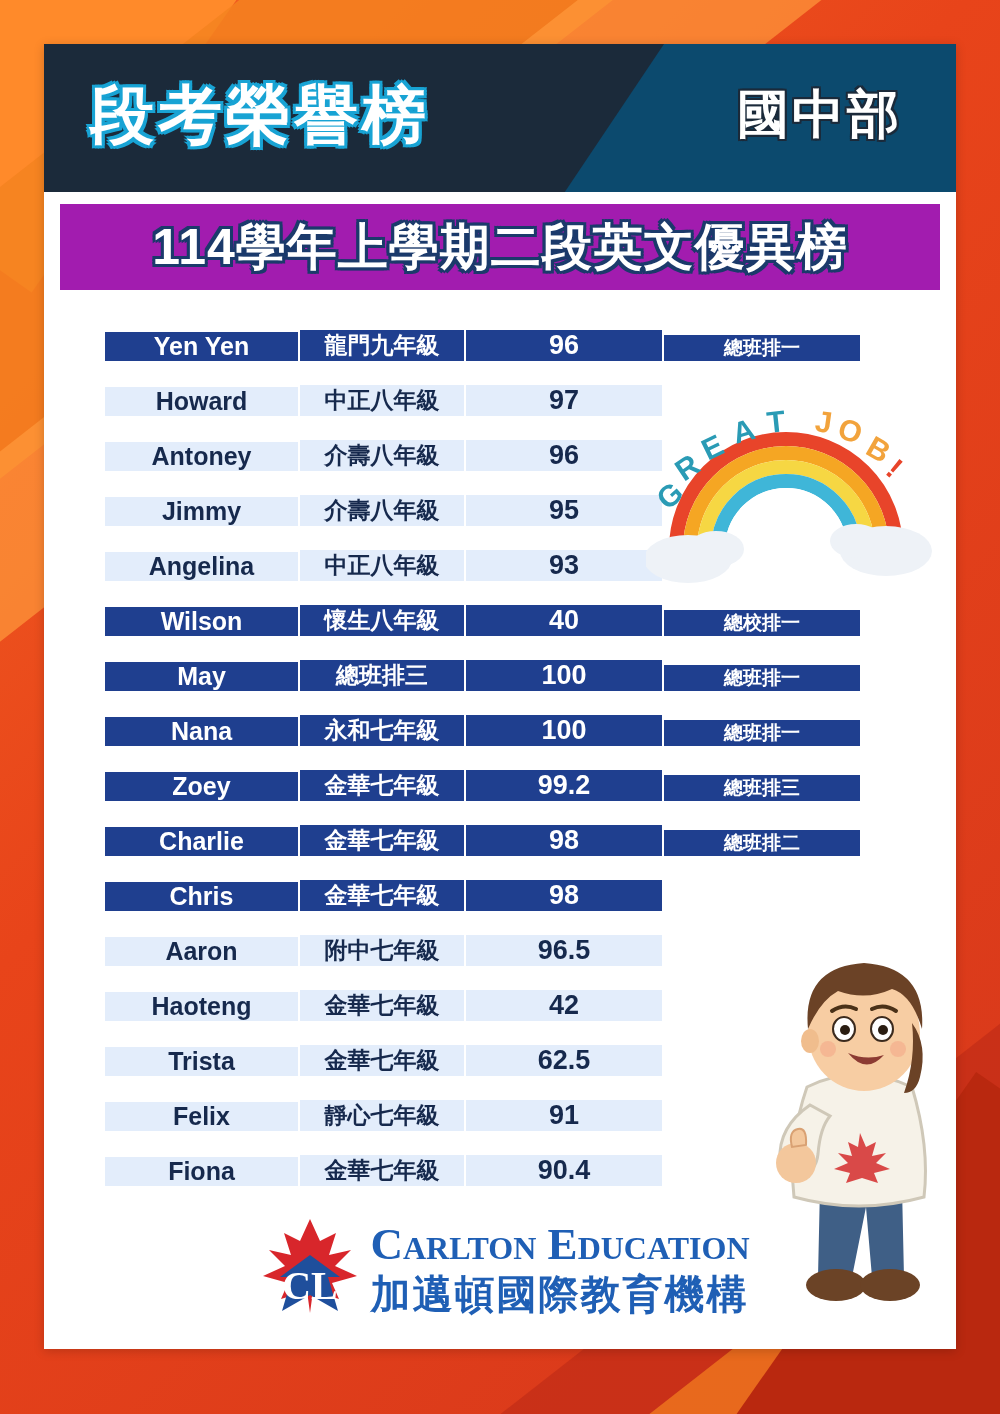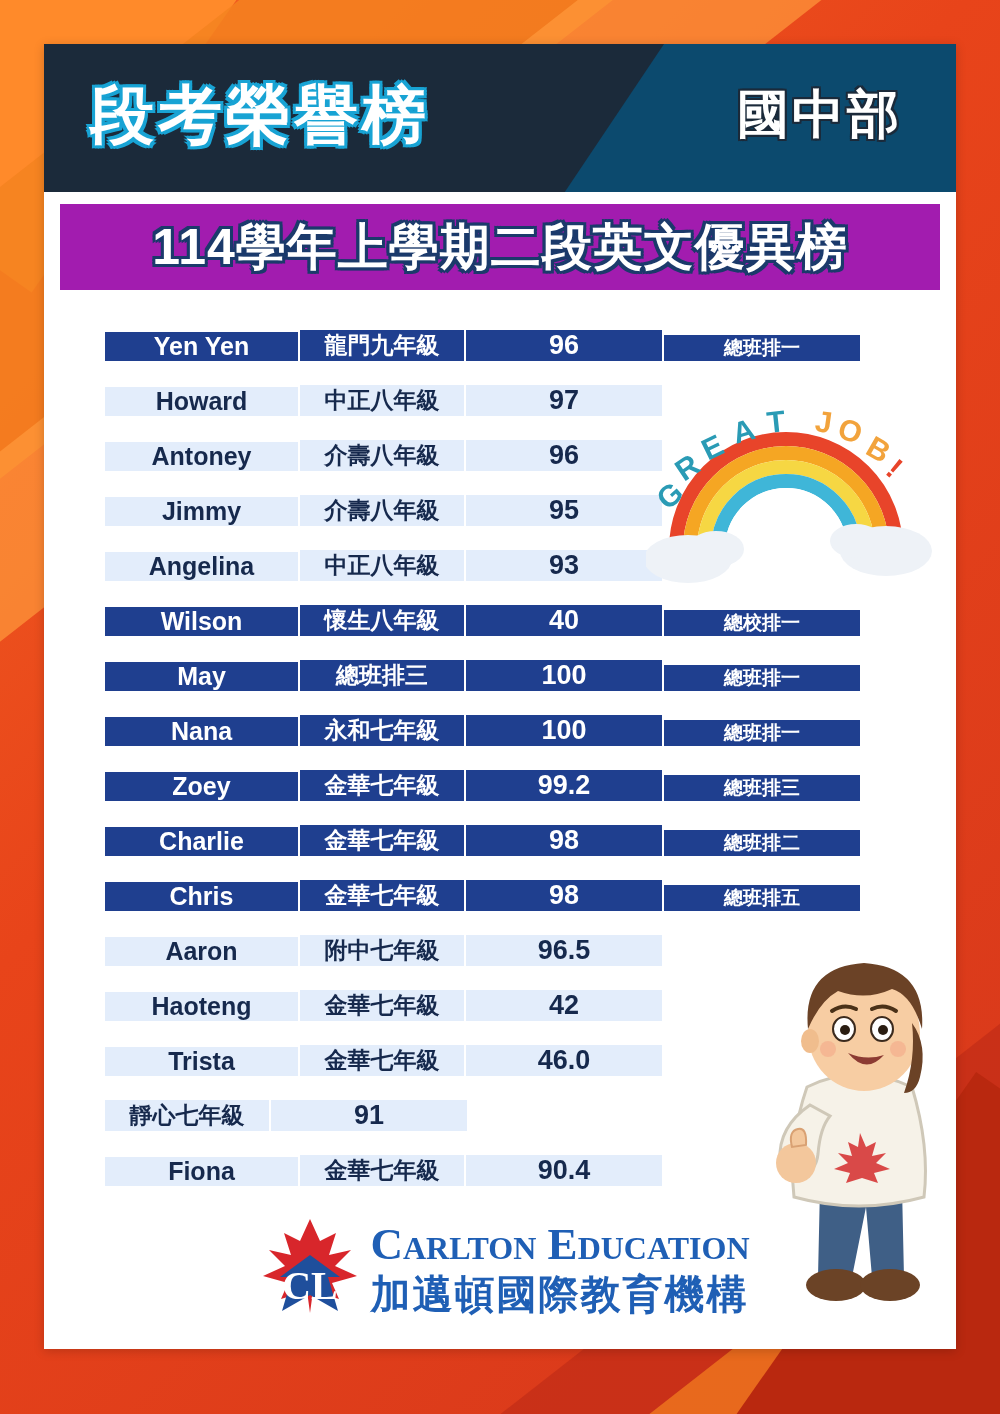--- a/index.html
+++ b/index.html
@@ -312,41 +312,41 @@
       <div class="row dark">
         <div class="cell c-name">Charlie</div>
         <div class="cell c-class">金華七年級</div>
         <div class="cell c-score">98</div>
         <div class="cell c-rank">總班排二</div>
       </div>
       <div class="row dark">
         <div class="cell c-name">Chris</div>
         <div class="cell c-class">金華七年級</div>
         <div class="cell c-score">98</div>
-        <div class="cell c-rank">總班排五</div>
       </div>
       <div class="row light">
         <div class="cell c-name">Aaron</div>
         <div class="cell c-class">附中七年級</div>
         <div class="cell c-score">96.5</div>
         <div class="cell c-rank empty"></div>
       </div>
       <div class="row light">
         <div class="cell c-name">Haoteng</div>
         <div class="cell c-class">金華七年級</div>
         <div class="cell c-score">42</div>
         <div class="cell c-rank empty"></div>
       </div>
       <div class="row light">
         <div class="cell c-name">Trista</div>
         <div class="cell c-class">金華七年級</div>
-        <div class="cell c-score">46.0</div>
-        <div class="cell c-rank empty"></div>
-      </div>
-      <div class="row light">
+        <div class="cell c-score">62.5</div>
+        <div class="cell c-rank empty"></div>
+      </div>
+      <div class="row light">
+        <div class="cell c-name">Felix</div>
         <div class="cell c-class">靜心七年級</div>
         <div class="cell c-score">91</div>
         <div class="cell c-rank empty"></div>
       </div>
       <div class="row light">
         <div class="cell c-name">Fiona</div>
         <div class="cell c-class">金華七年級</div>
         <div class="cell c-score">90.4</div>
         <div class="cell c-rank empty"></div>
       </div>

